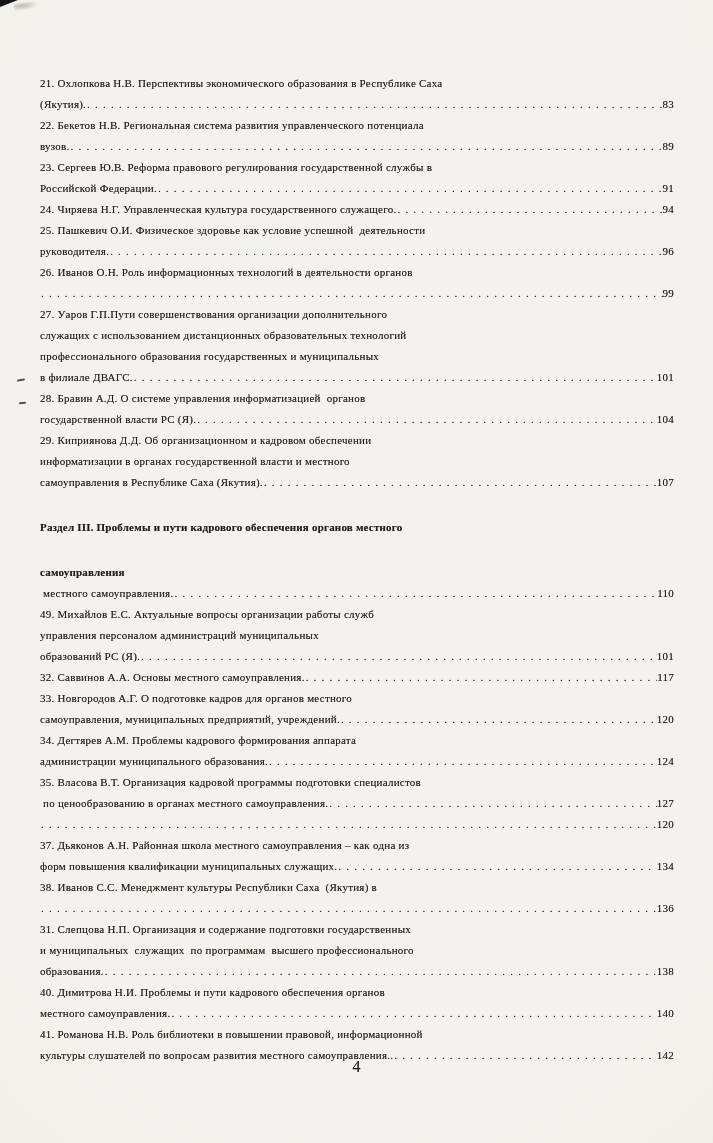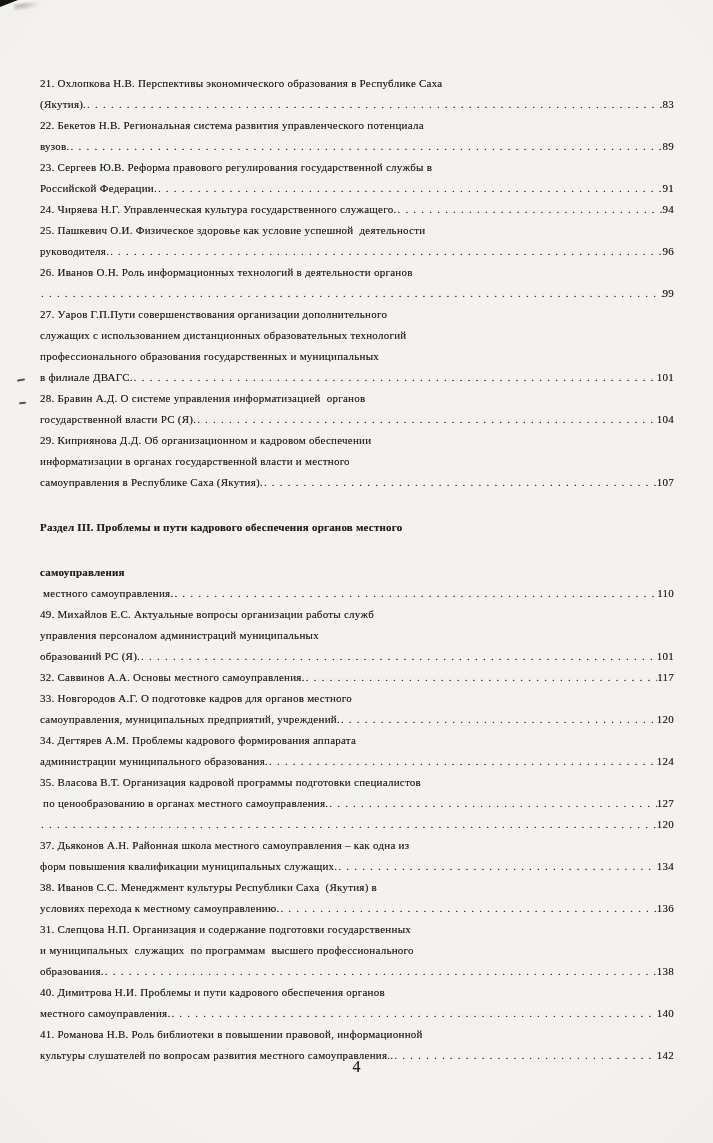--- a/index.html
+++ b/index.html
@@ -113,21 +113,21 @@
       <div class="line"><span class="text">33. Новгородов А.Г. О подготовке кадров для органов местного</span></div>
       <div class="line"><span class="text">самоуправления, муниципальных предприятий, учреждений.</span><span class="leader">..........................................................................................</span><span class="pageno">120</span></div>
       <div class="line"><span class="text">34. Дегтярев А.М. Проблемы кадрового формирования аппарата</span></div>
       <div class="line"><span class="text">администрации муниципального образования.</span><span class="leader">..........................................................................................</span><span class="pageno">124</span></div>
       <div class="line"><span class="text">35. Власова В.Т. Организация кадровой программы подготовки специалистов</span></div>
       <div class="line"><span class="text"> по ценообразованию в органах местного самоуправления.</span><span class="leader">..........................................................................................</span><span class="pageno">127</span></div>
       <div class="line"><span class="leader">..........................................................................................</span><span class="pageno">120</span></div>
       <div class="line"><span class="text">37. Дьяконов А.Н. Районная школа местного самоуправления – как одна из</span></div>
       <div class="line"><span class="text">форм повышения квалификации муниципальных служащих.</span><span class="leader">..........................................................................................</span><span class="pageno">134</span></div>
       <div class="line"><span class="text">38. Иванов С.С. Менеджмент культуры Республики Саха  (Якутия) в</span></div>
-      <div class="line"><span class="text">условиях перехода к местному самоуправлению.</span><span class="leader">..........................................................................................</span><span class="pageno">136</span></div>
+      <div class="line"><span class="leader">..........................................................................................</span><span class="pageno">136</span></div>
       <div class="line"><span class="text">31. Слепцова Н.П. Организация и содержание подготовки государственных</span></div>
       <div class="line"><span class="text">и муниципальных  служащих  по программам  высшего профессионального</span></div>
       <div class="line"><span class="text">образования.</span><span class="leader">..........................................................................................</span><span class="pageno">138</span></div>
       <div class="line"><span class="text">40. Димитрова Н.И. Проблемы и пути кадрового обеспечения органов</span></div>
       <div class="line"><span class="text">местного самоуправления.</span><span class="leader">..........................................................................................</span><span class="pageno">140</span></div>
       <div class="line"><span class="text">41. Романова Н.В. Роль библиотеки в повышении правовой, информационной</span></div>
       <div class="line"><span class="text">культуры слушателей по вопросам развития местного самоуправления..</span><span class="leader">..........................................................................................</span><span class="pageno">142</span></div>
     </div>
 
   <div class="footer">4</div>

